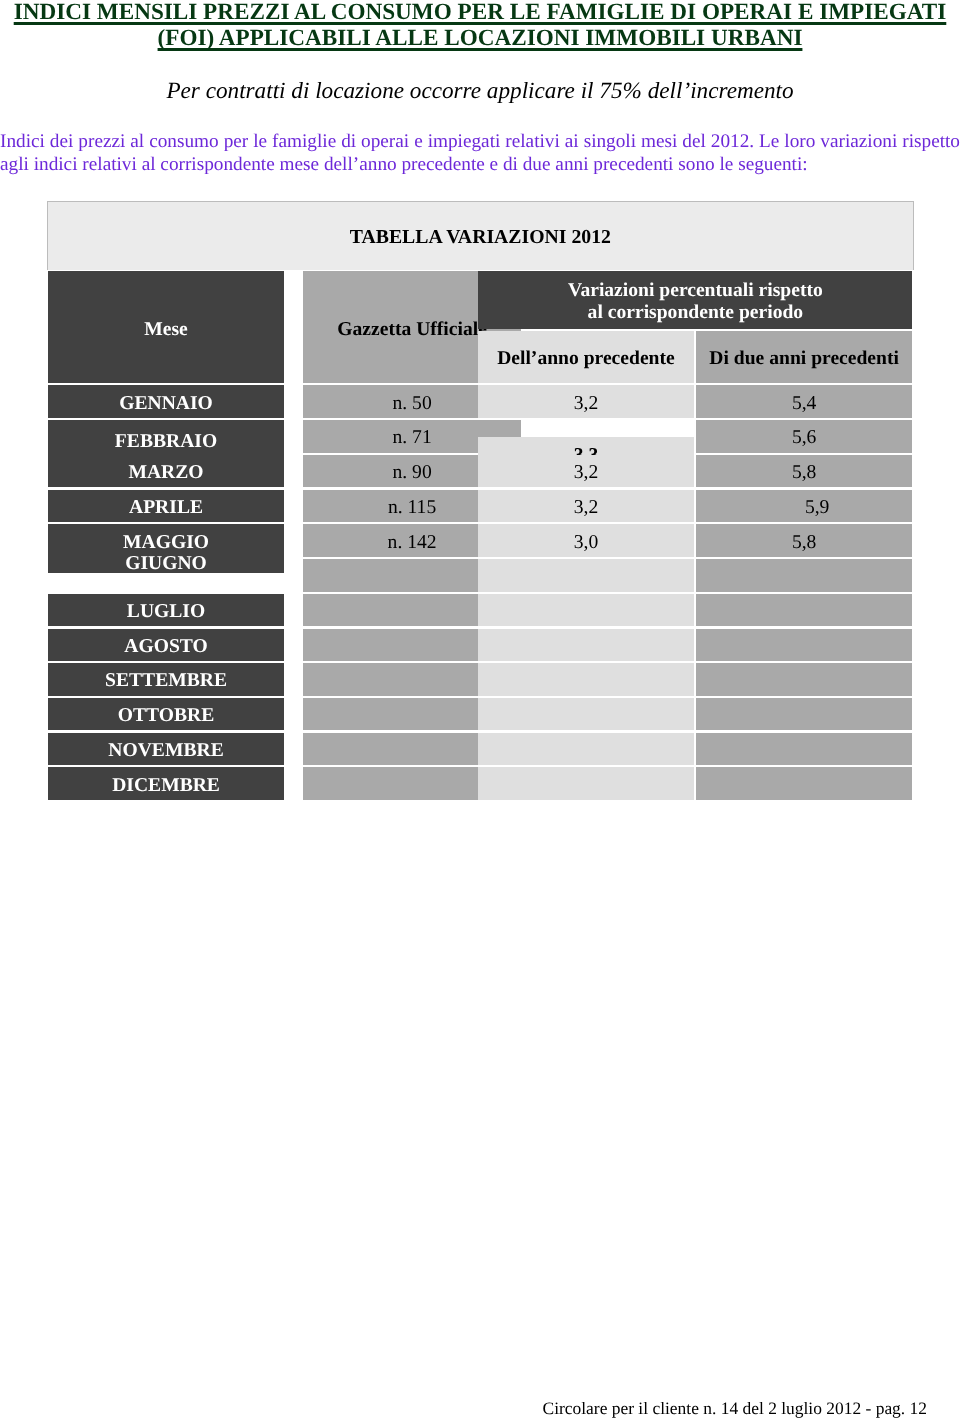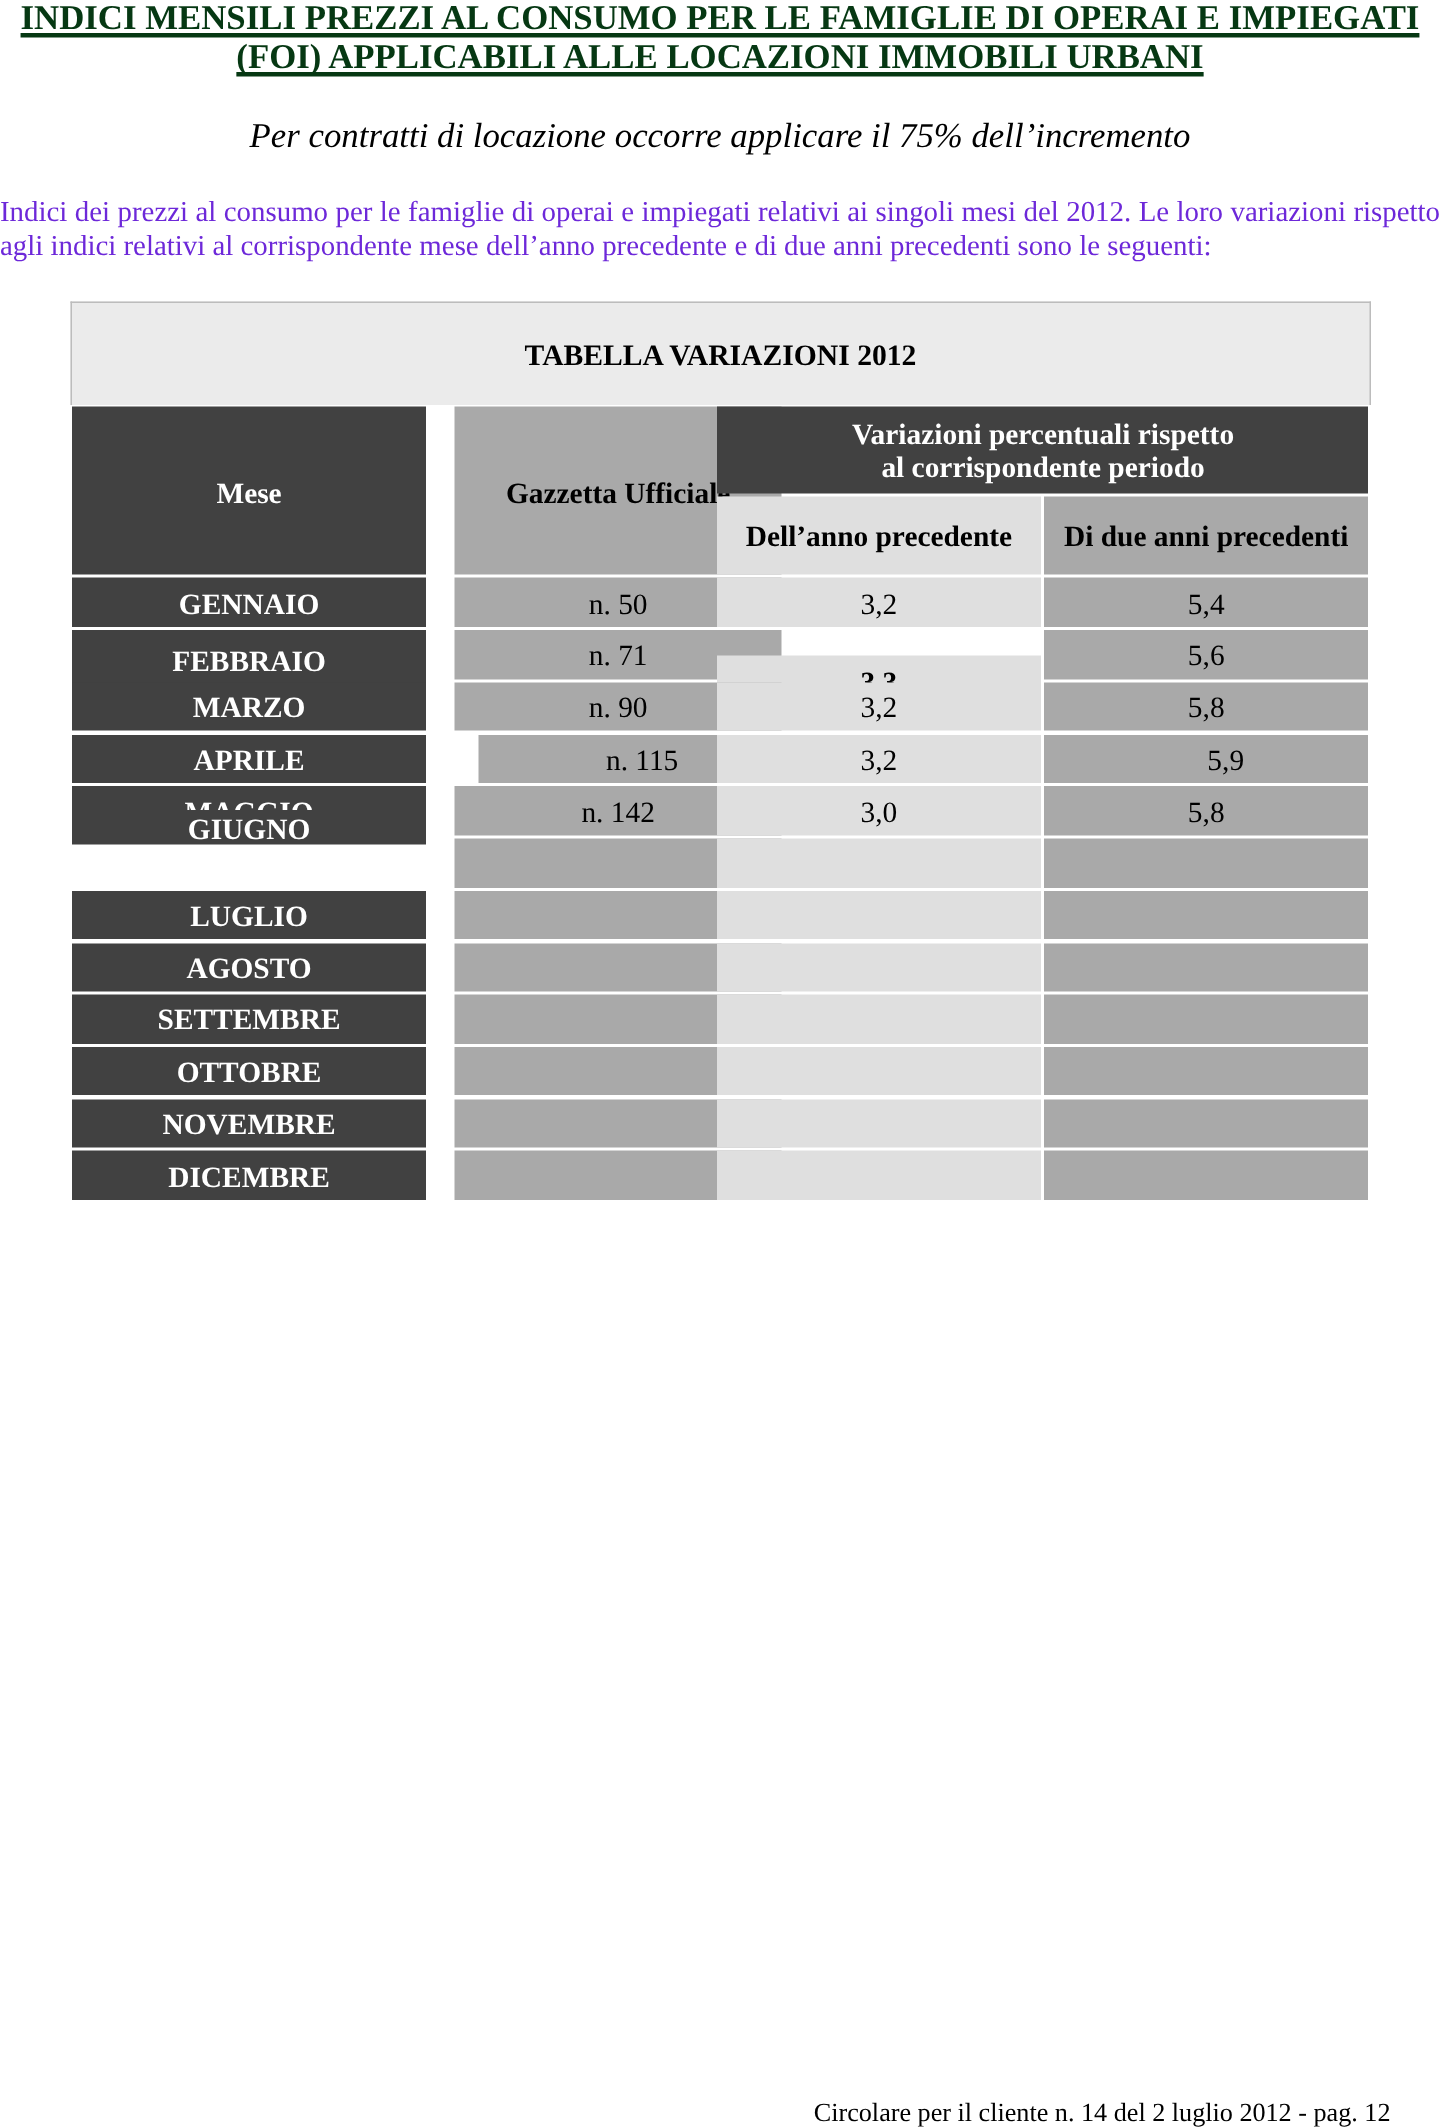--- a/index.html
+++ b/index.html
@@ -99,34 +99,34 @@
 
   <div class="row">
     <div class="cell dark c-mese" style="top: 253.51px; height: 32.43px;">MARZO</div>
     <div class="cell mid  c-gaz" style="top: 253.51px; height: 32.43px;">n. 90</div>
     <div class="cell light c-anno" style="top: 253.51px; height: 32.43px;">3,2</div>
     <div class="cell mid  c-due" style="top: 253.51px; height: 32.43px;">5,8</div>
   </div>
 
   <div class="row">
     <div class="cell dark c-mese" style="top: 288.24px; height: 32.43px;">APRILE</div>
-    <div class="cell mid  c-gaz" style="top: 288.24px; height: 32.43px; margin-left: 16px;">n. 115</div>
+    <div class="cell mid  c-gaz" style="top: 288.24px; height: 32.43px;">n. 115</div>
     <div class="cell light c-anno" style="top: 288.24px; height: 32.43px;">3,2</div>
     <div class="cell mid  c-due" style="top: 288.24px; height: 32.43px; padding-left: 26px;">5,9</div>
   </div>
 
   <div class="row">
     <div class="cell dark c-mese" style="top: 322.97px; height: 32.43px;">MAGGIO</div>
     <div class="cell mid  c-gaz" style="top: 322.97px; height: 32.43px;">n. 142</div>
     <div class="cell light c-anno" style="top: 322.97px; height: 32.43px;">3,0</div>
     <div class="cell mid  c-due" style="top: 322.97px; height: 32.43px;">5,8</div>
   </div>
 
   <div class="row">
-    <div class="cell dark c-mese" style="top: 339px; height: 23px;">GIUGNO</div>
+    <div class="cell dark c-mese" style="top: 349px; height: 23px;">GIUGNO</div>
     <div class="cell mid  c-gaz" style="top: 357.7px; height: 32.43px;"></div>
     <div class="cell light c-anno" style="top: 357.7px; height: 32.43px;"></div>
     <div class="cell mid  c-due" style="top: 357.7px; height: 32.43px;"></div>
   </div>
 
   <div class="row">
     <div class="cell dark c-mese" style="top: 392.43px; height: 32.43px;">LUGLIO</div>
     <div class="cell mid  c-gaz" style="top: 392.43px; height: 32.43px;"></div>
     <div class="cell light c-anno" style="top: 392.43px; height: 32.43px;"></div>
     <div class="cell mid  c-due" style="top: 392.43px; height: 32.43px;"></div>

